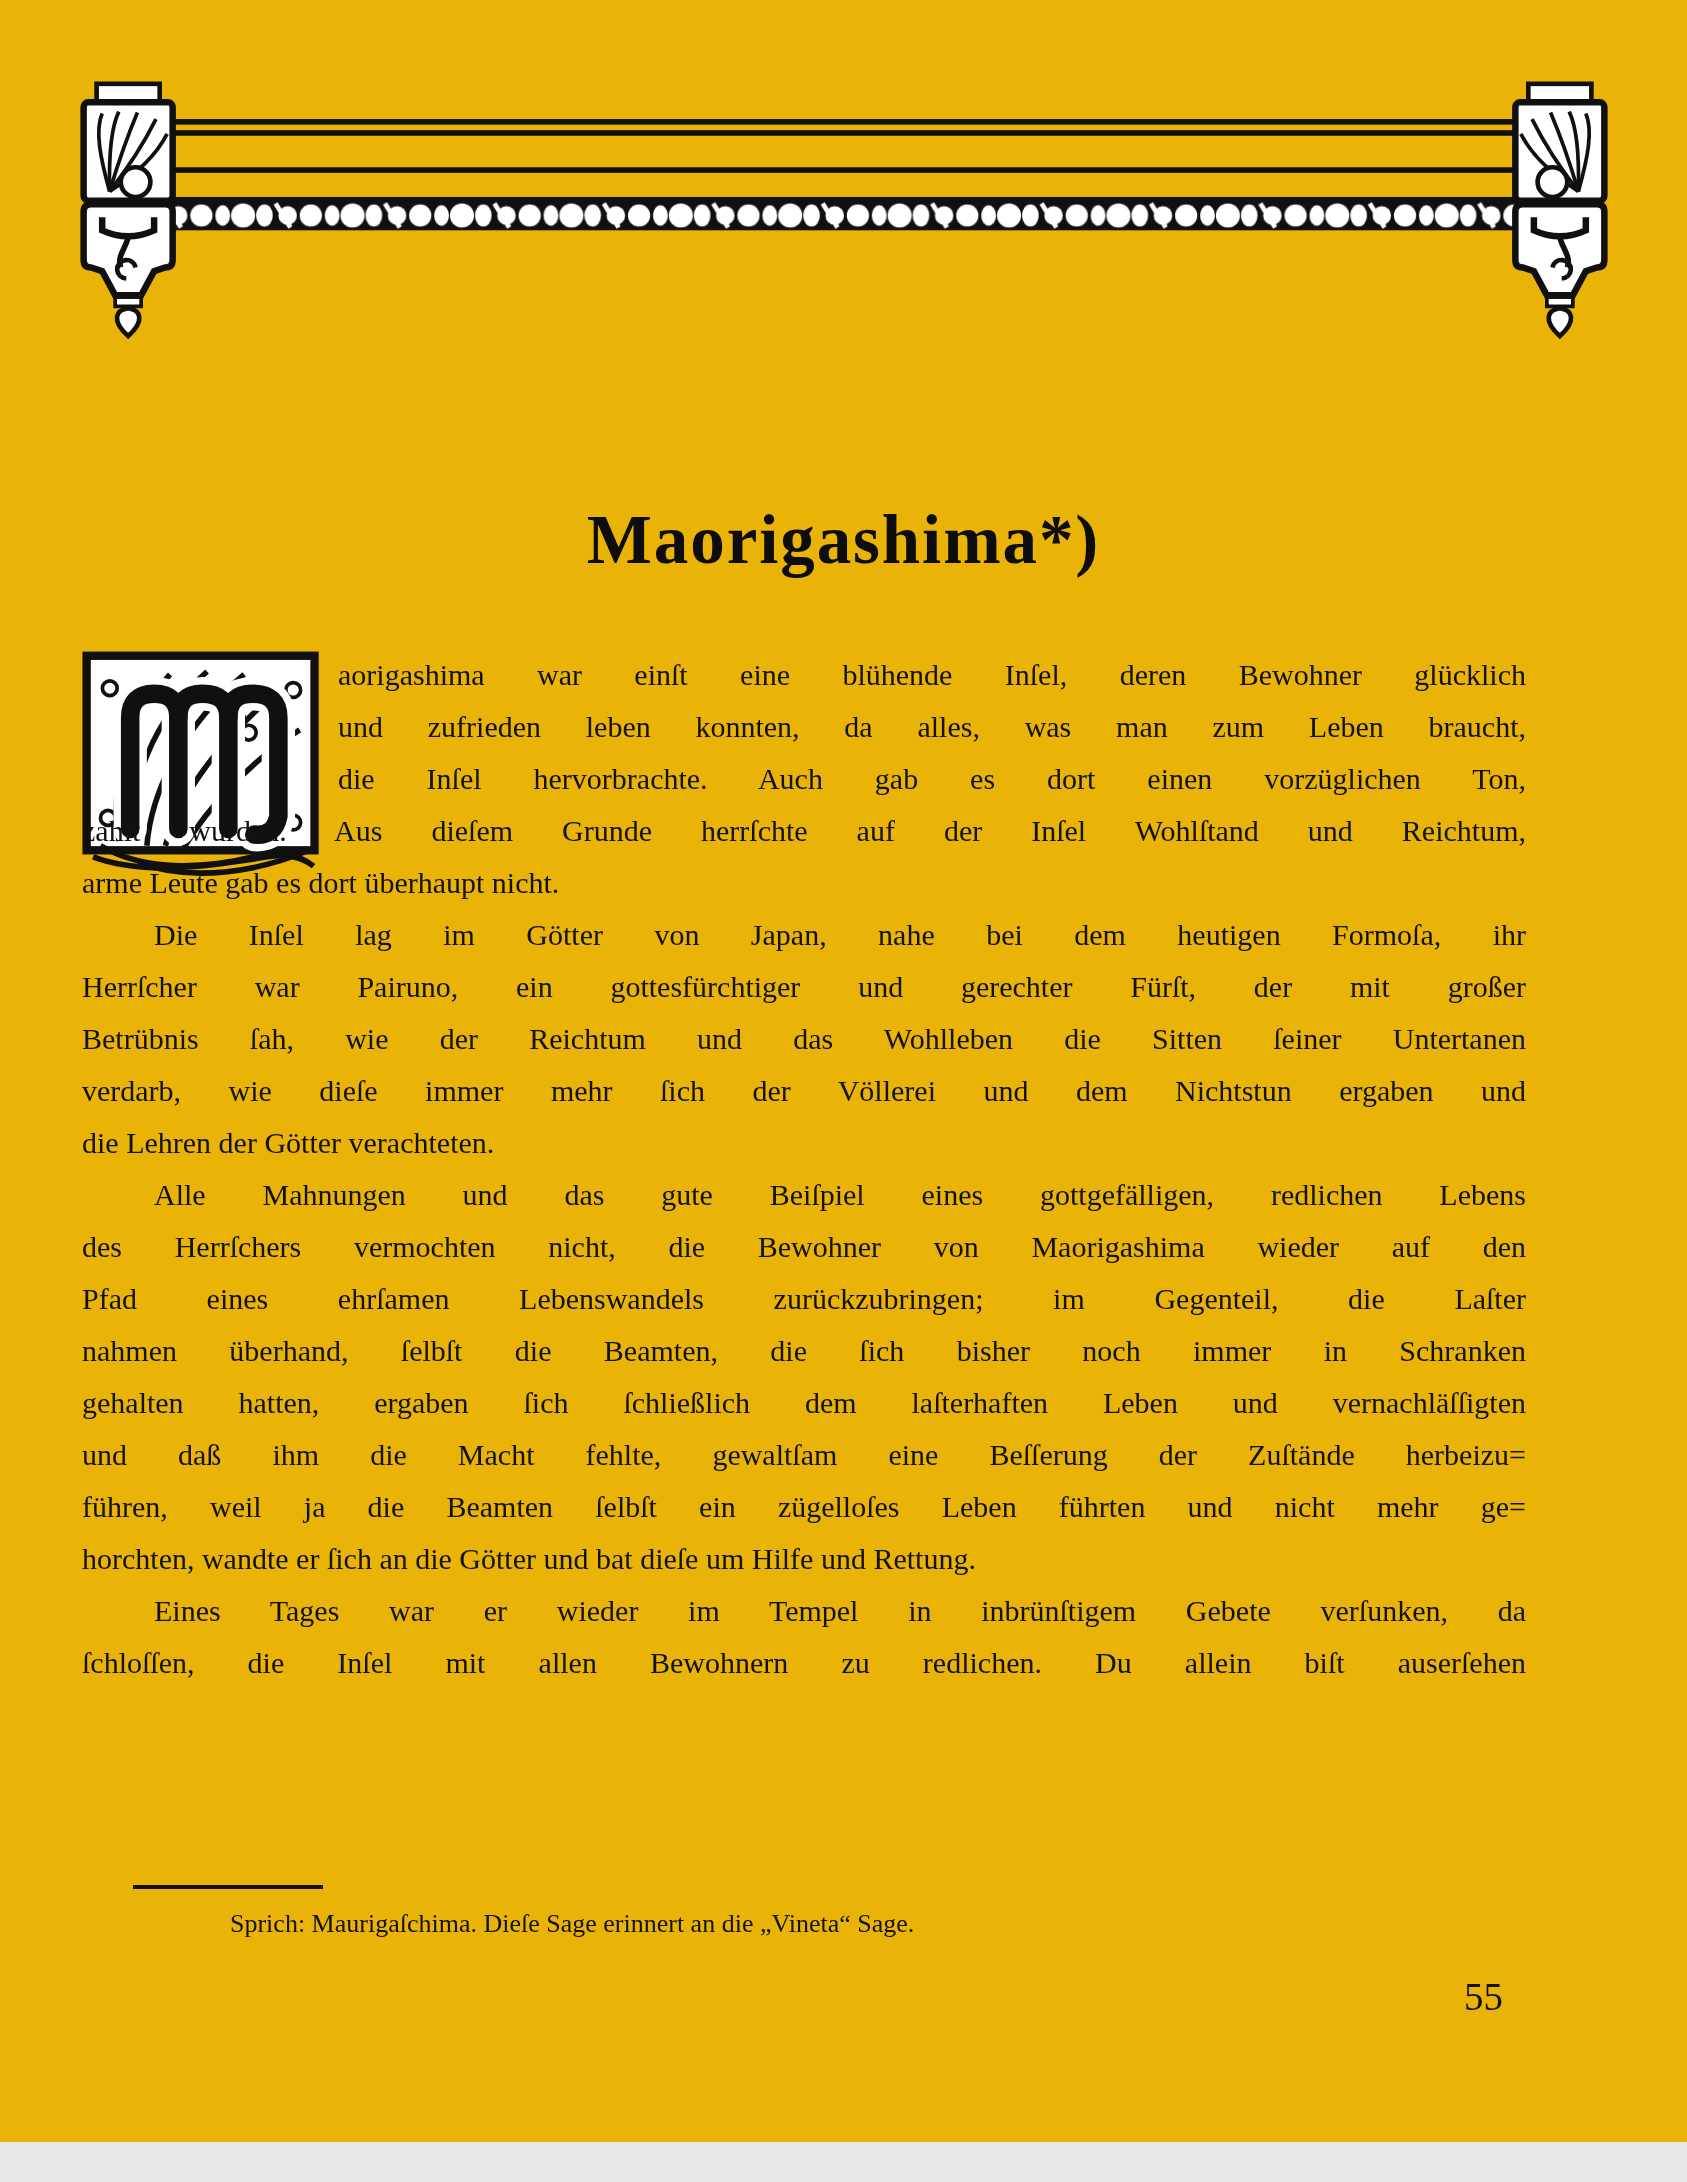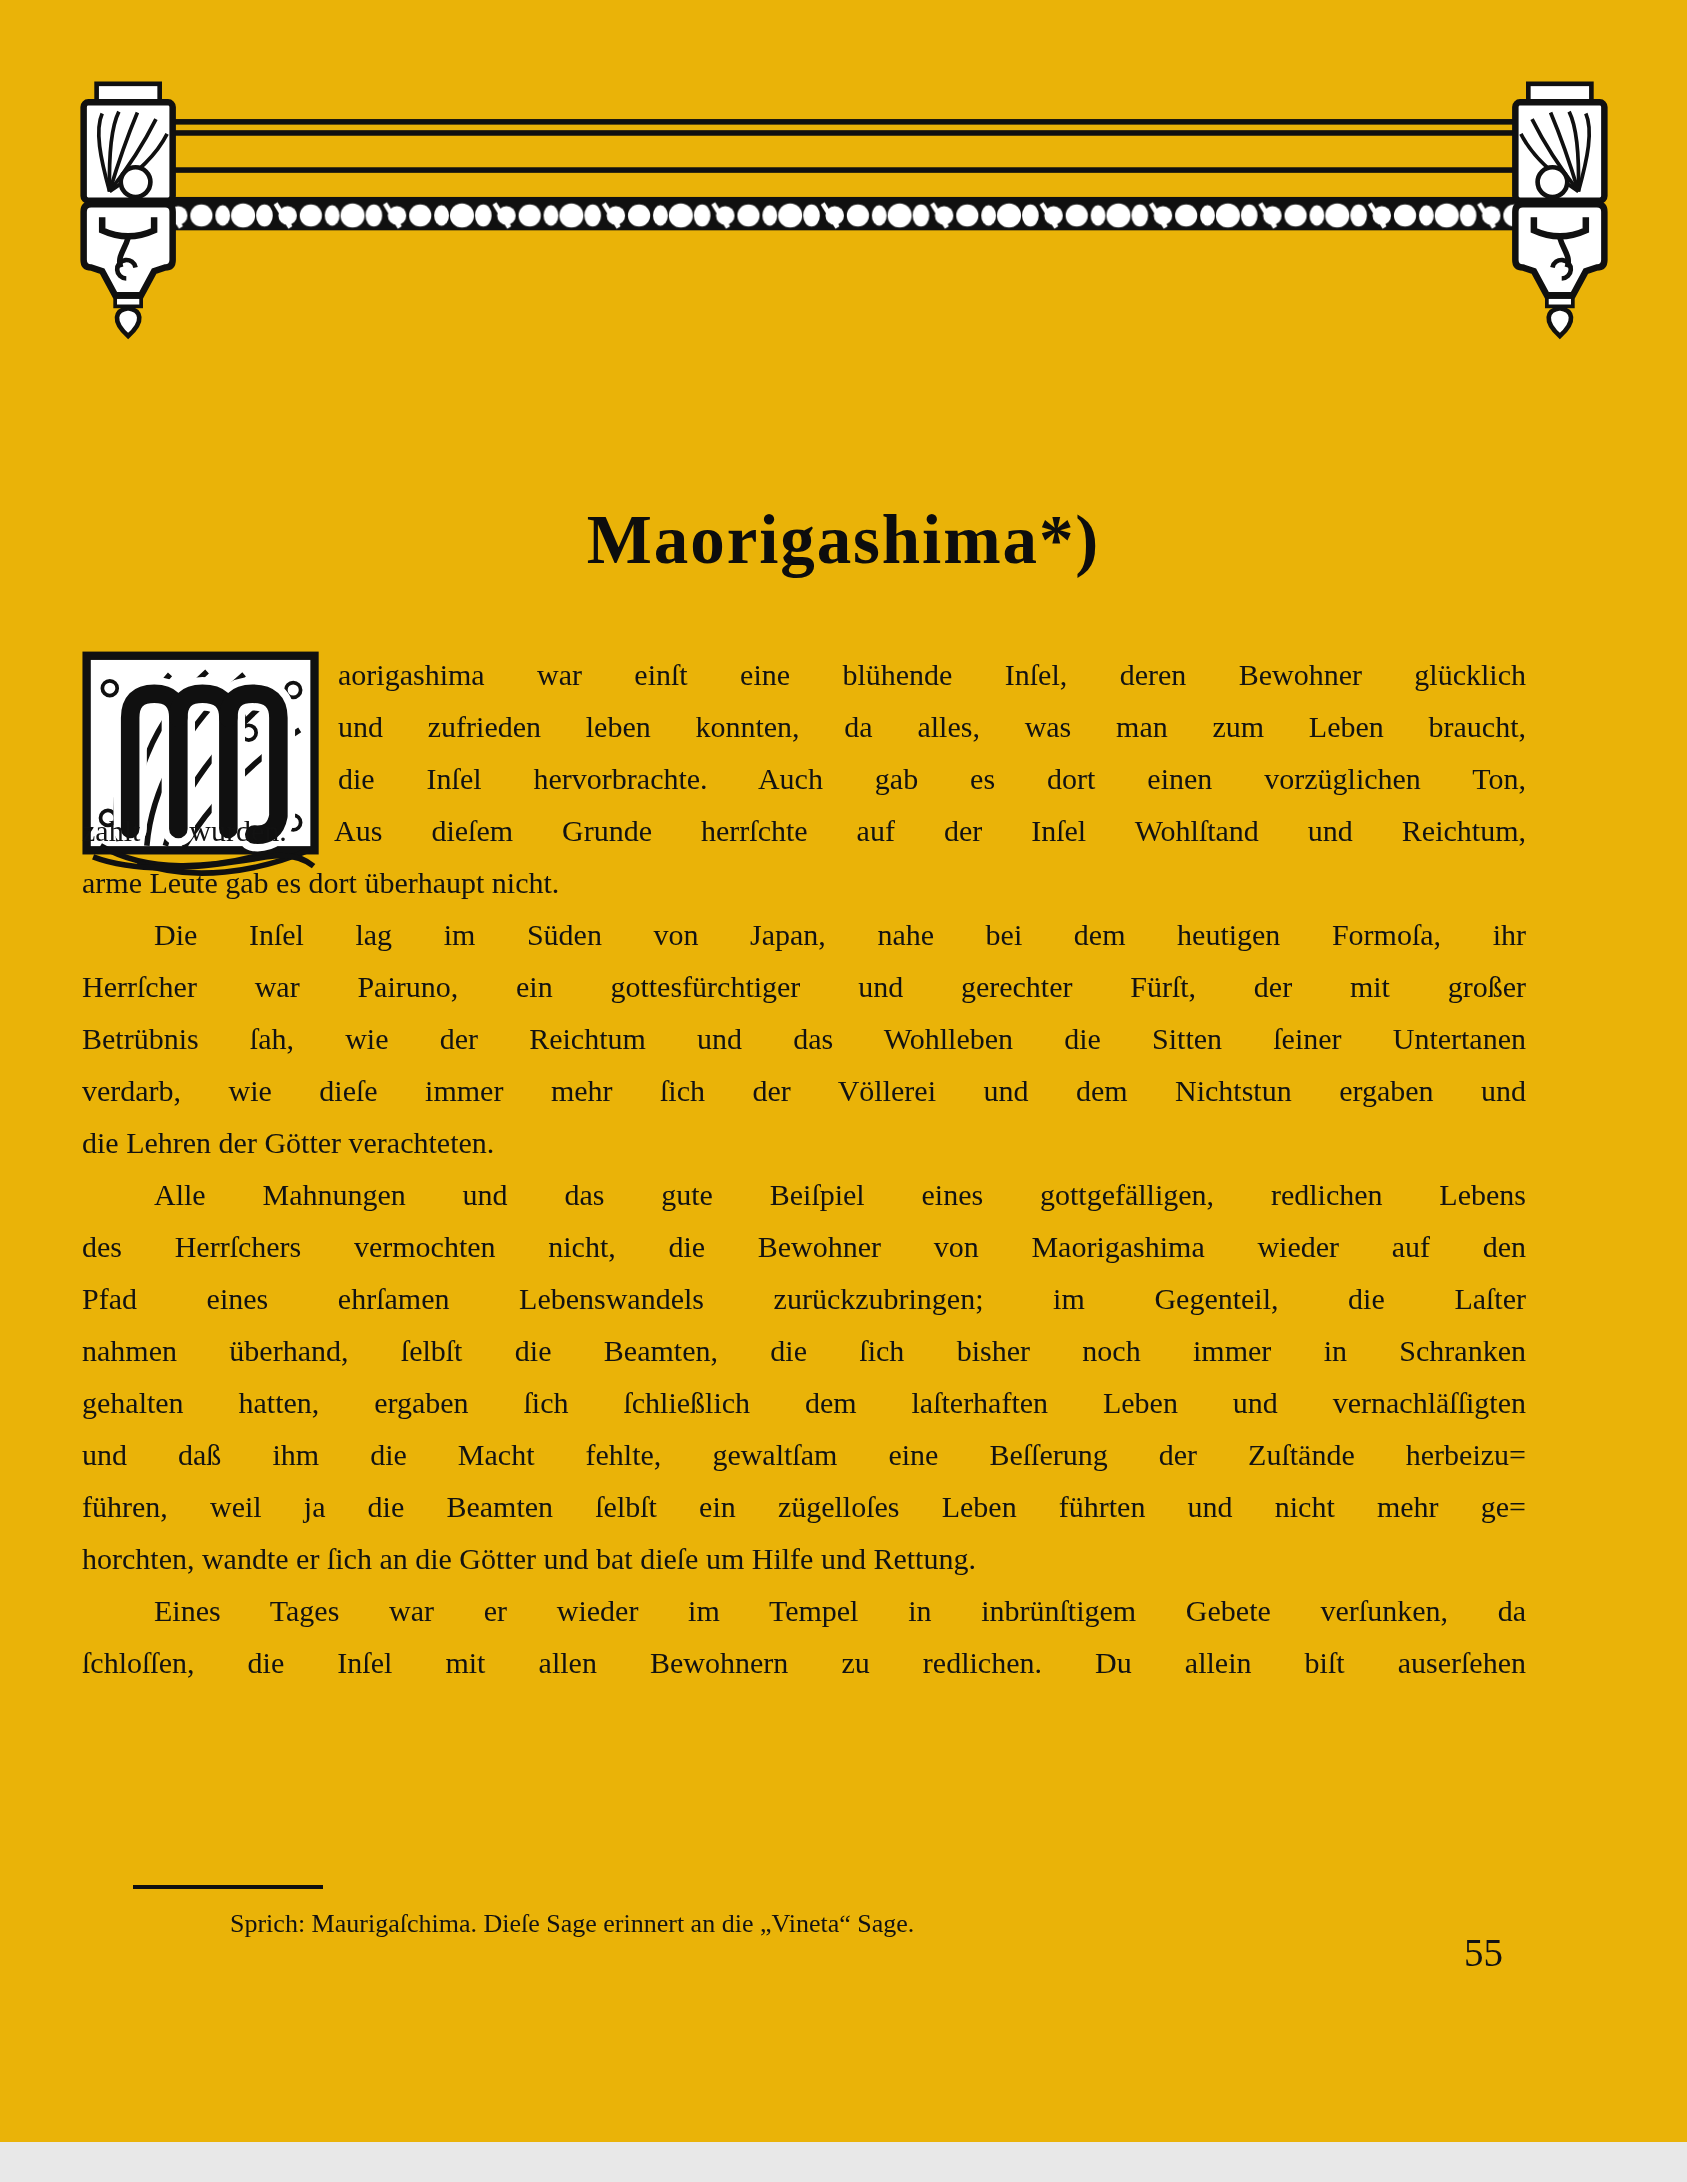--- a/index.html
+++ b/index.html
@@ -33,21 +33,21 @@
   .line.wrap{margin-left:256px;}
   .dropcap{position:absolute;left:82px;top:651px;width:239px;height:230px;}
   
   .footnote-rule{position:absolute;left:133px;top:1885px;width:190px;height:3.7px;background:#101010;}
   .footnote{
     position:absolute;left:230px;top:1905px;width:1206px;
     font-size:26px;line-height:37px;color:#121212;
   }
   
   .page-number{
-    position:absolute;left:1442px;top:1930px;width:83px;
+    position:absolute;left:1442px;top:1974px;width:83px;
     font-size:39px;text-align:center;color:#121212;
   }
   svg{display:block;}
 </style>
 </head>
 <body>
 
 <div class="page">
 
   <div class="ornament">
@@ -137,21 +137,21 @@
     </svg>
   </div>
 
   <div class="body-text">
     <div class="line wrap">aorigashima war einſt eine blühende Inſel, deren Bewohner glücklich</div>
     <div class="line wrap">und zufrieden leben konnten, da alles, was man zum Leben braucht,</div>
     <div class="line wrap">die Inſel hervorbrachte.  Auch gab es dort einen vorzüglichen Ton,</div>
     <div class="line">zahlt wurden.  Aus dieſem Grunde herrſchte auf der Inſel Wohlſtand und Reichtum,</div>
     <div class="line last">arme Leute gab es dort überhaupt nicht.</div>
 
-    <div class="line first">Die Inſel lag im Süden von Japan, nahe bei dem heutigen Formoſa, ihr</div>
+    <div class="line first">Die Inſel lag im Götter von Japan, nahe bei dem heutigen Formoſa, ihr</div>
     <div class="line">Herrſcher war Pairuno, ein gottesfürchtiger und gerechter Fürſt, der mit großer</div>
     <div class="line">Betrübnis ſah, wie der Reichtum und das Wohlleben die Sitten ſeiner Untertanen</div>
     <div class="line">verdarb, wie dieſe immer mehr ſich der Völlerei und dem Nichtstun ergaben und</div>
     <div class="line last">die Lehren der Götter verachteten.</div>
 
     <div class="line first">Alle Mahnungen und das gute Beiſpiel eines gottgefälligen, redlichen Lebens</div>
     <div class="line">des Herrſchers vermochten nicht, die Bewohner von Maorigashima wieder auf den</div>
     <div class="line">Pfad eines ehrſamen Lebenswandels zurückzubringen; im Gegenteil, die Laſter</div>
     <div class="line">nahmen überhand, ſelbſt die Beamten, die ſich bisher noch immer in Schranken</div>
     <div class="line">gehalten hatten, ergaben ſich ſchließlich dem laſterhaften Leben und vernachläſſigten</div>

